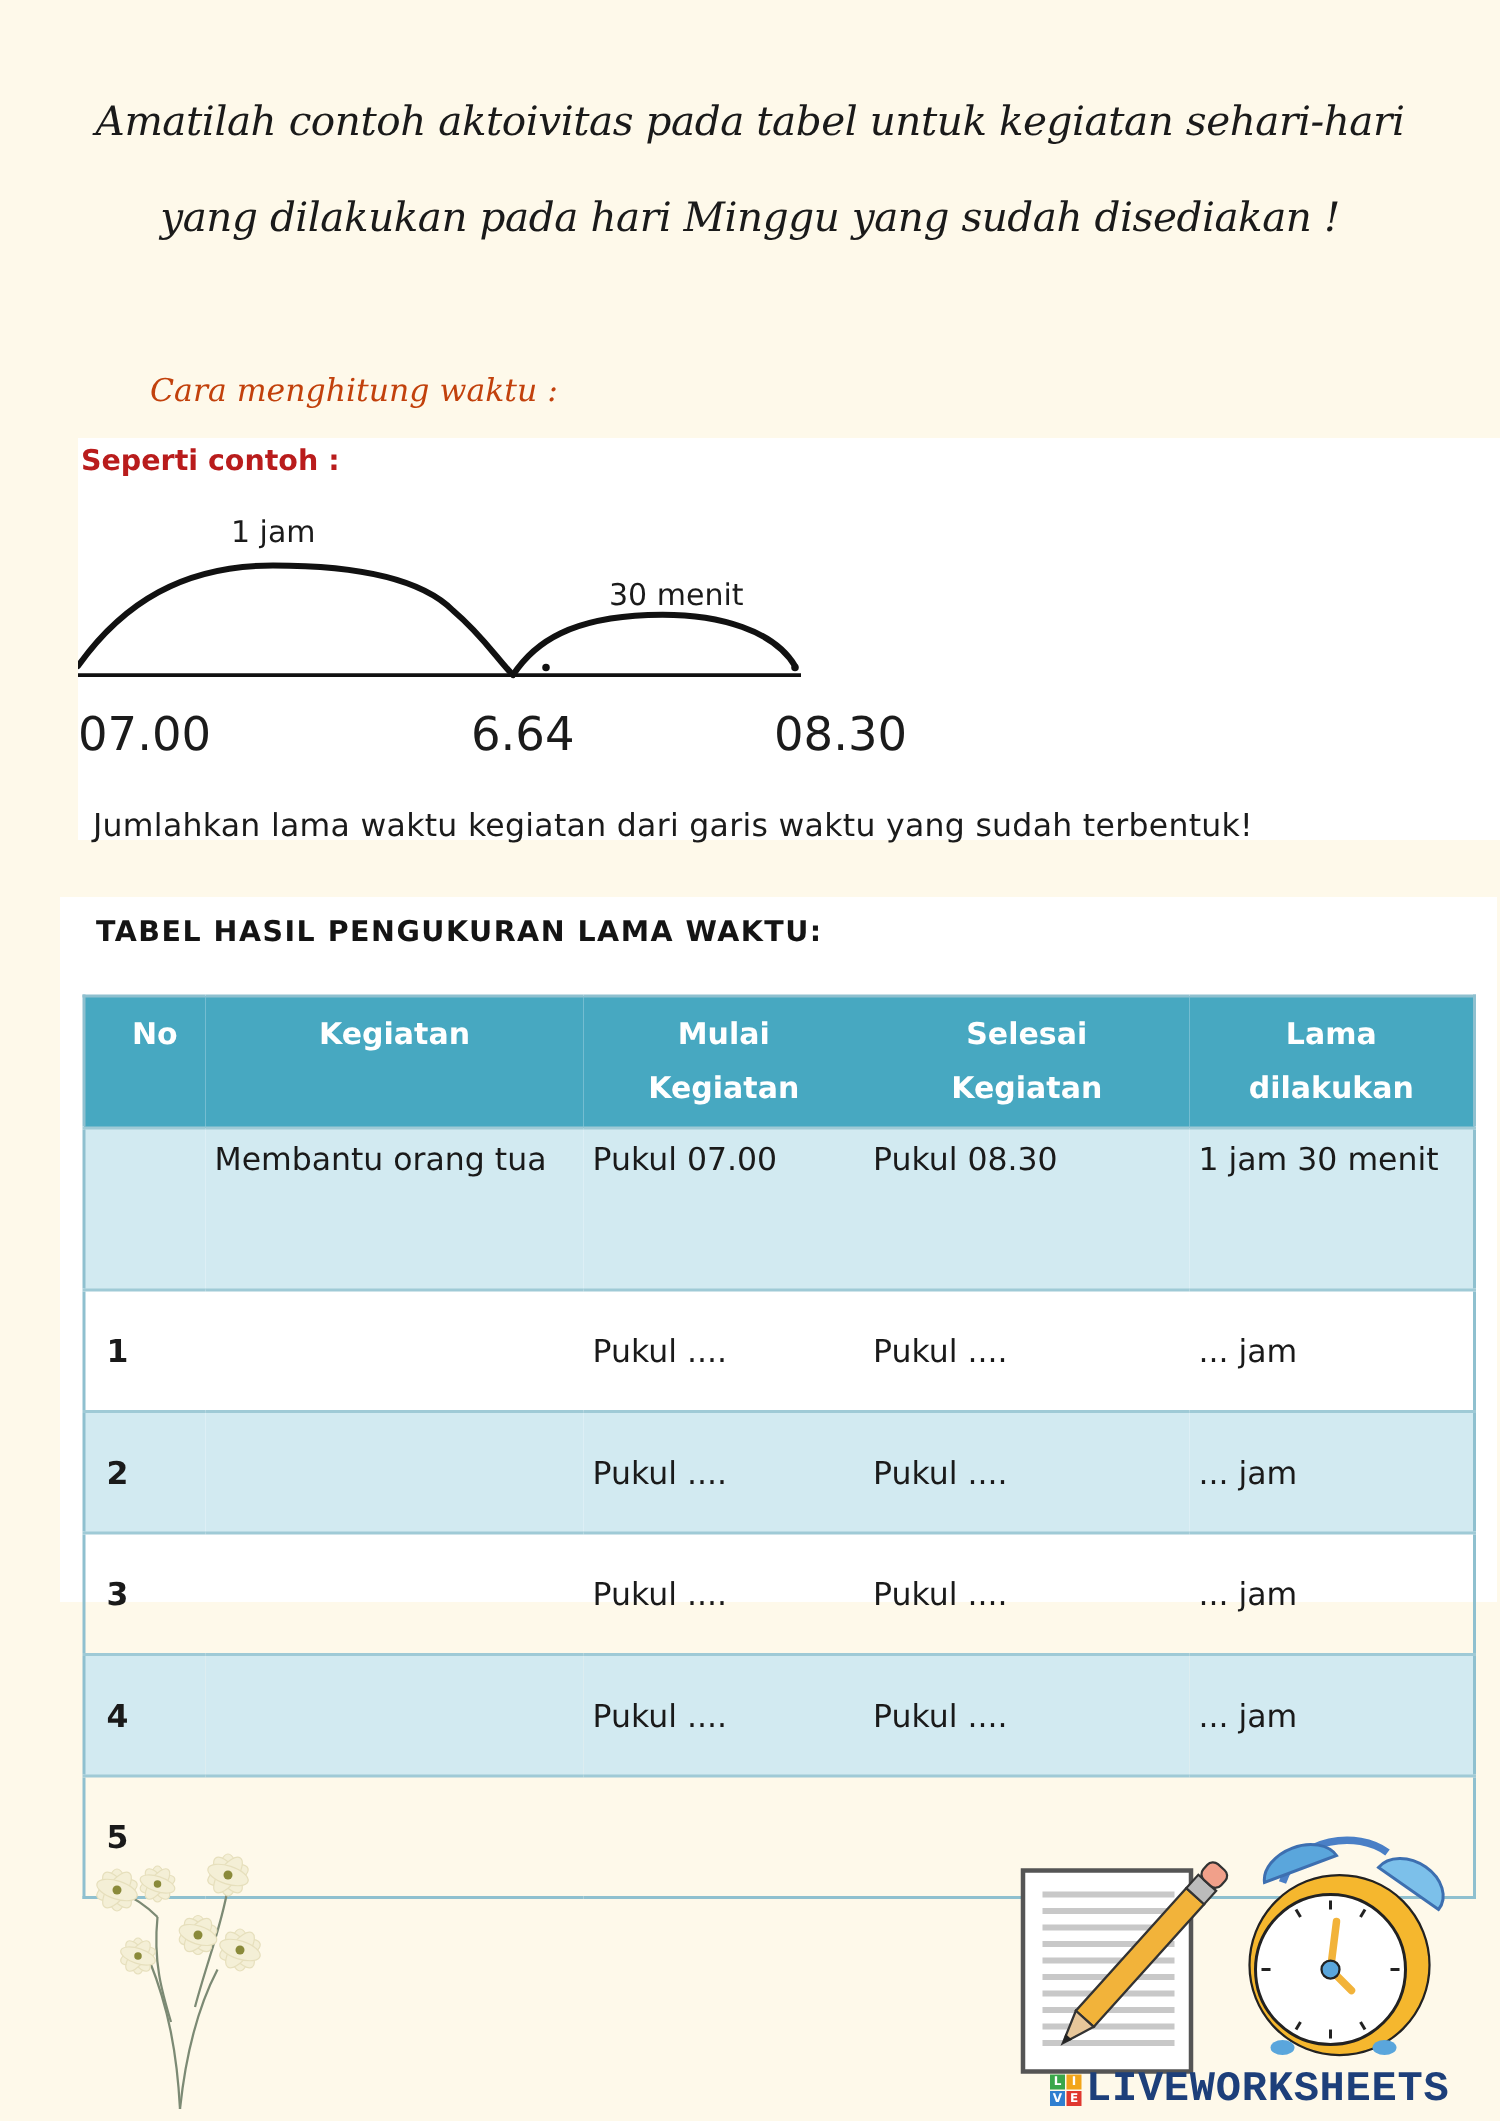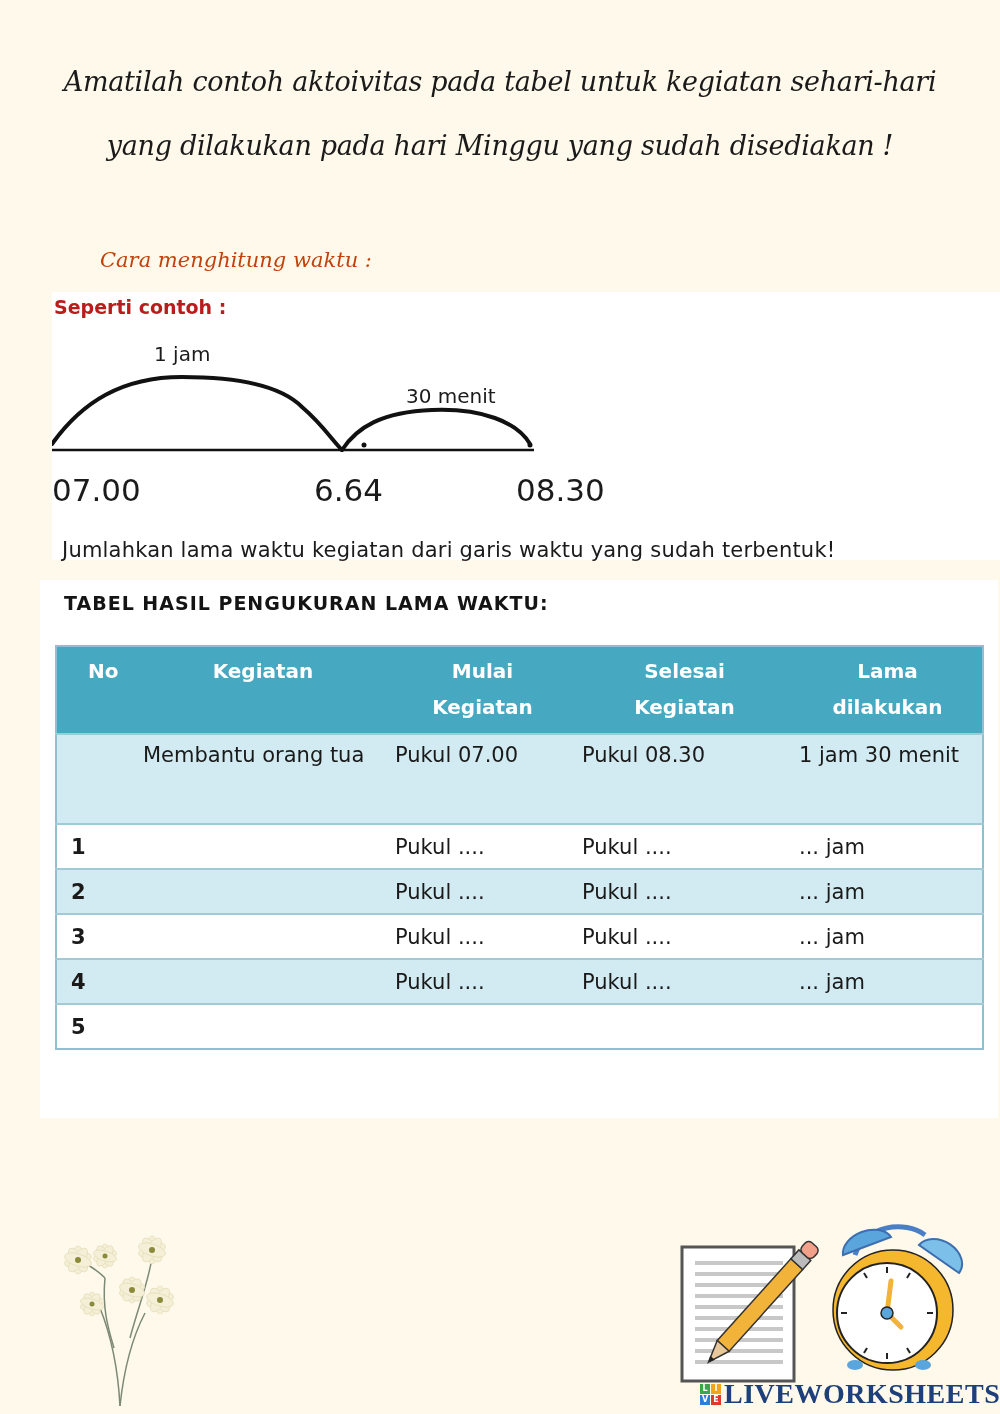--- a/index.html
+++ b/index.html
@@ -30,42 +30,42 @@
       font-size: 19px; font-weight: bold; color: #b91c1c; text-align: center;
     }
     .arc-svg { position: absolute; left: 0; top: 40px; }
     .arc-label { position: absolute; font-size: 20px; color: #1b1b1b; }
     .time-label { position: absolute; top: 180px; font-size: 31px; color: #1b1b1b; }
     .example-note {
       position: absolute; left: 10px; top: 226px;
       font-size: 21px; color: #1b1b1b; letter-spacing: 0.2px; margin-top: 20px;
     }
     .table-card {
-      position: absolute; left: 40px; top: 580px; width: 958px; height: 538px;
+      position: absolute; left: 40px; top: 598px; width: 958px; height: 470px;
       background: #ffffff;
     }
     .table-title {
       position: absolute; left: 24px; top: 12px;
       font-size: 19px; font-weight: bold; color: #141414; letter-spacing: 1px;
     }
     table.results {
       position: absolute; left: 15px; top: 65px; width: 929px;
       border-collapse: collapse;
       border: 2px solid #8fc0cf;
       font-size: 21px;
     }
     table.results th {
       background: #47a8c1; color: #ffffff; font-weight: bold;
       text-align: center; vertical-align: top;
       padding: 6px 6px 8px 6px; line-height: 36px; height: 66px;
       font-size: 20px;
     }
     table.results th.c-no { text-align: left; padding-left: 31px; }
     table.results td {
-      padding: 0 6px; height: 43px; vertical-align: middle;
+      padding: 18px 6px; height: 43px; vertical-align: middle;
       border-top: 2px solid #9fcad6; color: #1a1a1a;
     }
     table.results tr.example-row td {
       height: 80px; vertical-align: top; padding-top: 8px; background: #d2eaf1;
     }
     table.results tr.alt td { background: #d2eaf1; }
     table.results td.c-no { font-weight: bold; padding-left: 14px; width: 60px; }
     .c-kegiatan { width: 240px; }
     .c-mulai { width: 175px; }
     .c-selesai { width: 205px; }
@@ -74,21 +74,21 @@
     .logo {
       position: absolute; left: 700px; top: 1378px;
       display: flex; align-items: center; gap: 3px;
     }
     .logo-blocks { display: grid; grid-template-columns: 10px 10px; grid-template-rows: 10px 10px; gap: 1px; }
     .logo-blocks span {
       display: block; font-size: 8px; line-height: 10px; color: #fff; font-weight: bold;
       text-align: center; font-family: "DejaVu Sans", sans-serif;
     }
     .logo-text {
-      font-family: Liberation Serif, serif; font-weight: bold;
+      font-family: Liberation Mono, monospace; font-weight: bold;
       font-size: 28px; color: #1d3f7a; letter-spacing: 0.5px;
     }
   </style>
 </head>
 <body>
 
 <div class="instruction">
   <div>Amatilah contoh aktoivitas pada tabel  untuk kegiatan sehari-hari</div>
   <div>yang dilakukan pada hari Minggu yang sudah disediakan !</div>
 </div>

